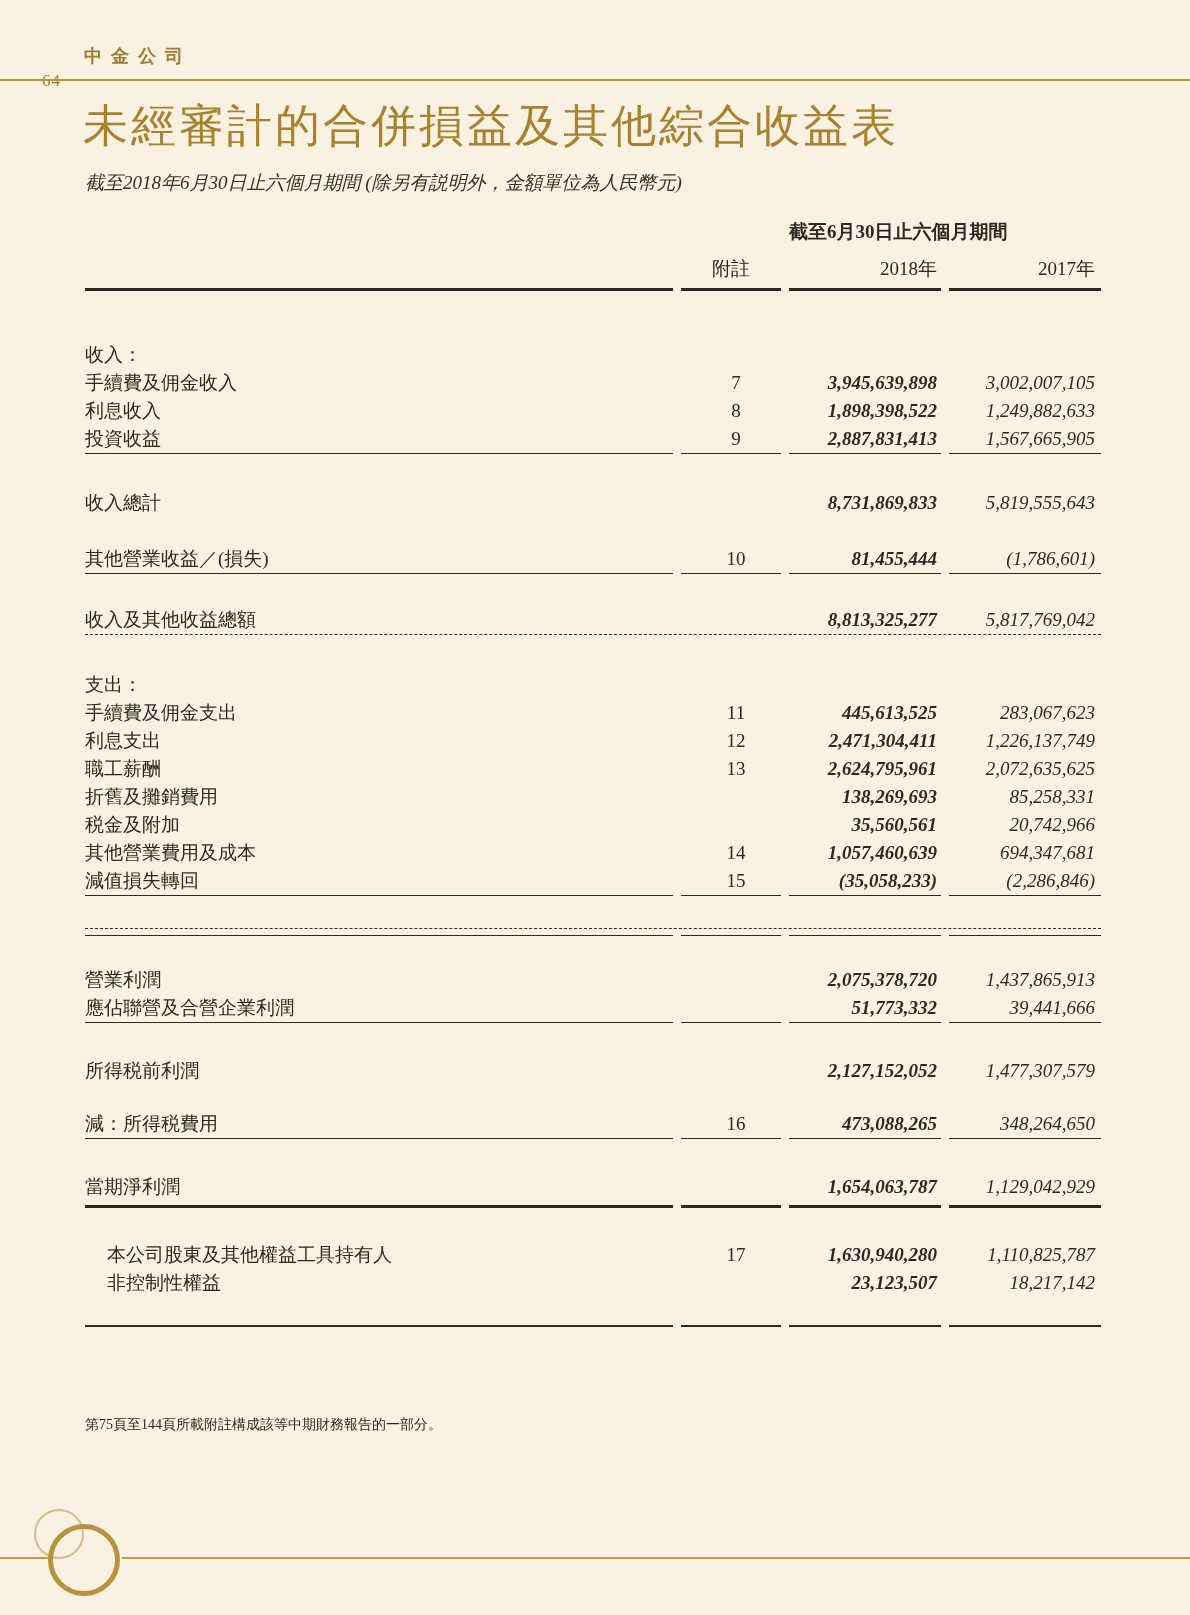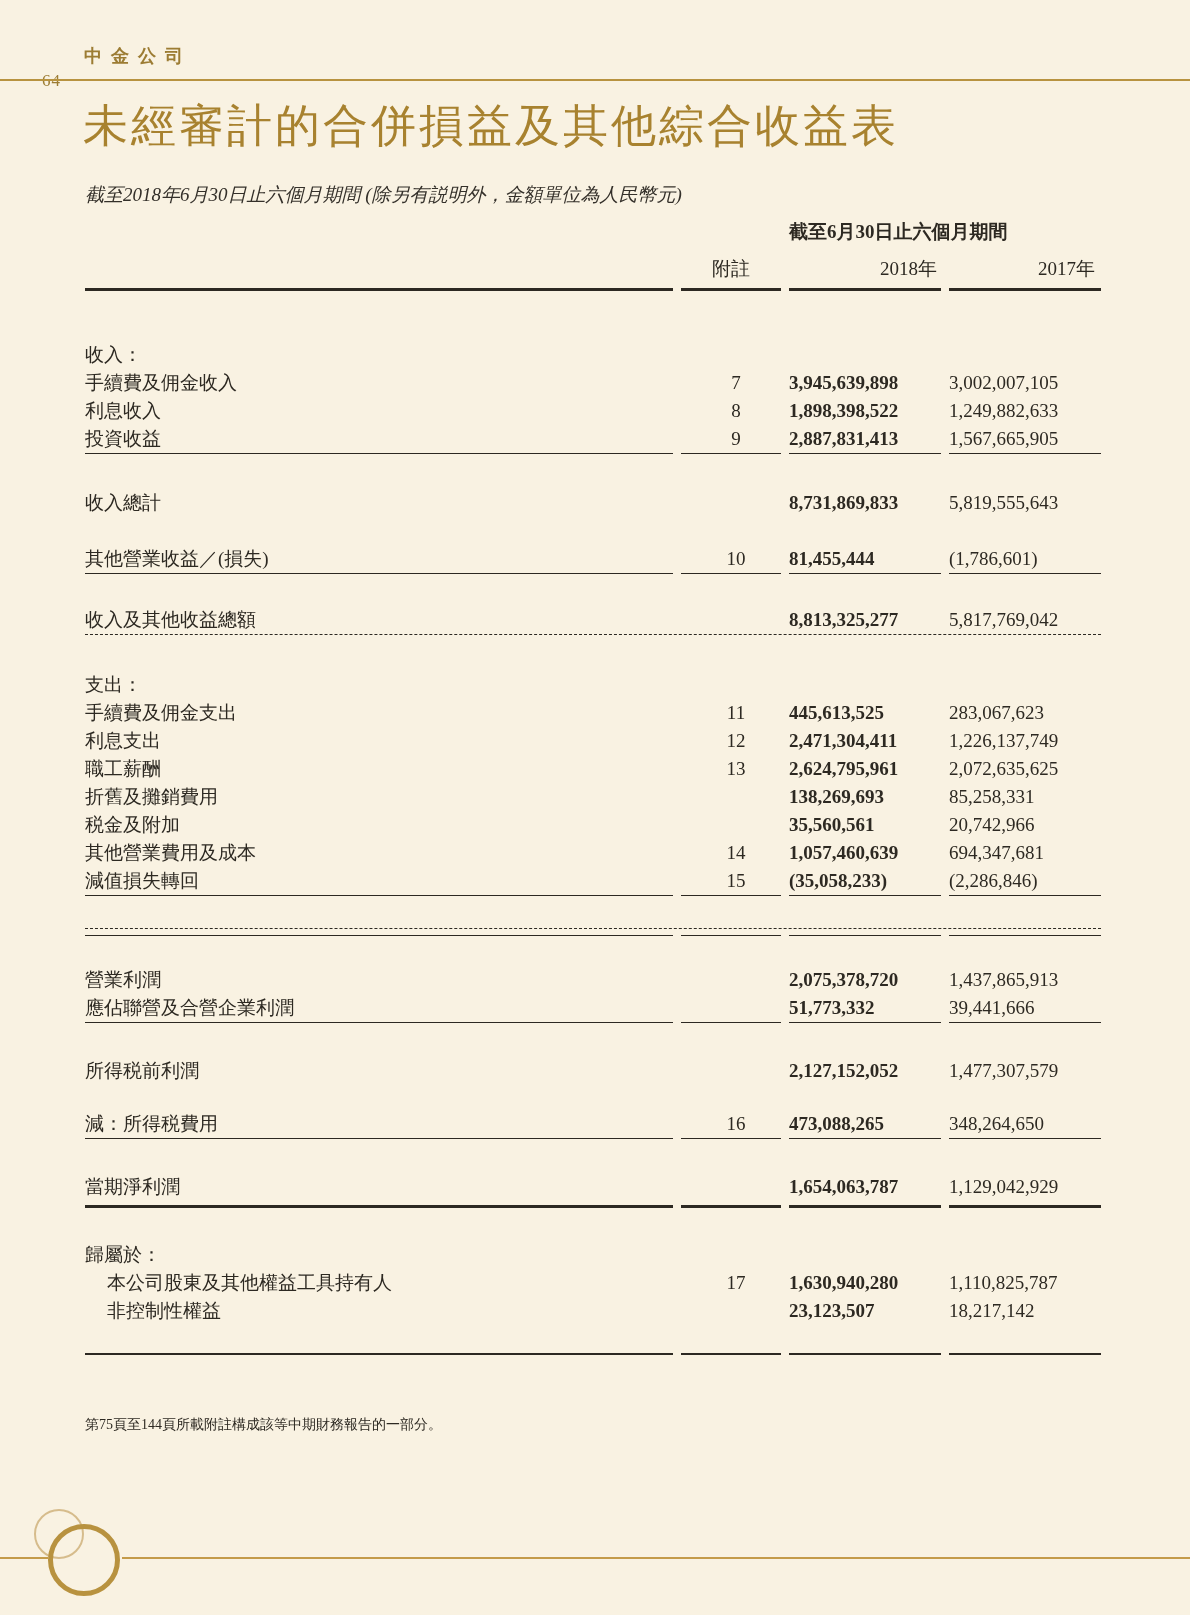--- a/index.html
+++ b/index.html
@@ -22,21 +22,21 @@
     position:absolute; left:0; top:79px; width:1190px; height:2px;
     background:#b8933f;
   }
   
   .title {
     position:absolute; left:83px; top:96px;
     font-size:45px; font-weight:normal; color:#a8822f; letter-spacing:3px;
     white-space:nowrap;
   }
   .subtitle {
-    position:absolute; left:85px; top:182px;
+    position:absolute; left:85px; top:170px;
     font-size:19px; font-style:italic; color:#34302a;
     white-space:nowrap;
   }
   
   table.stmt {
     position:absolute; left:77px; top:214px;
     border-collapse:separate; border-spacing:8px 0;
     table-layout:fixed; width:1032px;
   }
   table.stmt td { padding:0; font-size:19px; vertical-align:middle; }
@@ -44,21 +44,21 @@
   td.period  { text-align:left; font-weight:bold; padding-left:55px; height:36px; white-space:nowrap; }
   td.ch-note { text-align:center; padding-left:10px; height:38px; }
   td.ch-y    { text-align:right; height:38px; }
   td.ch-y.b  { font-weight:normal; padding-right:4px; }
   td.ch-y.r  { padding-right:6px; }
 
   tbody td.lbl  { height:28px; white-space:nowrap; }
   tbody td.sec  { }
   tbody td.ind  { padding-left:22px; }
   tbody td.note { text-align:center; padding-left:10px; height:28px; }
-  tbody td.v    { height:28px; white-space:nowrap; }
+  tbody td.v    { text-align:right; height:28px; white-space:nowrap;font-style:italic; }
   tbody td.v18  { font-weight:bold; padding-right:4px; }
   tbody td.v17  { padding-right:6px; }
 
   td.rule        { height:3px; border-top:1.5px solid #2d2922; }
   td.rule.thick  { height:4px; border-top:3px solid #2d2922; }
   td.rule.med    { height:3px; border-top:2px solid #2d2922; }
   td.rule.dashed { height:4px; border-top:1.5px dashed #2d2922; }
   tr.gap td { height:auto; }
 
   
@@ -320,26 +320,20 @@
       <tr>
         <td class="rule thick"></td>
         <td class="rule thick"></td>
         <td class="rule thick"></td>
         <td class="rule thick"></td>
       </tr>
       <tr class="gap">
         <td colspan="4" style="height:29px"></td>
       </tr>
       <tr>
-        <td class="lbl sec">歸屬於：</td>
-        <td class="note"></td>
-        <td class="v v18"></td>
-        <td class="v v17"></td>
-      </tr>
-      <tr>
         <td class="lbl ind">本公司股東及其他權益工具持有人</td>
         <td class="note">17</td>
         <td class="v v18">1,630,940,280</td>
         <td class="v v17">1,110,825,787</td>
       </tr>
       <tr>
         <td class="lbl ind">非控制性權益</td>
         <td class="note"></td>
         <td class="v v18">23,123,507</td>
         <td class="v v17">18,217,142</td>

